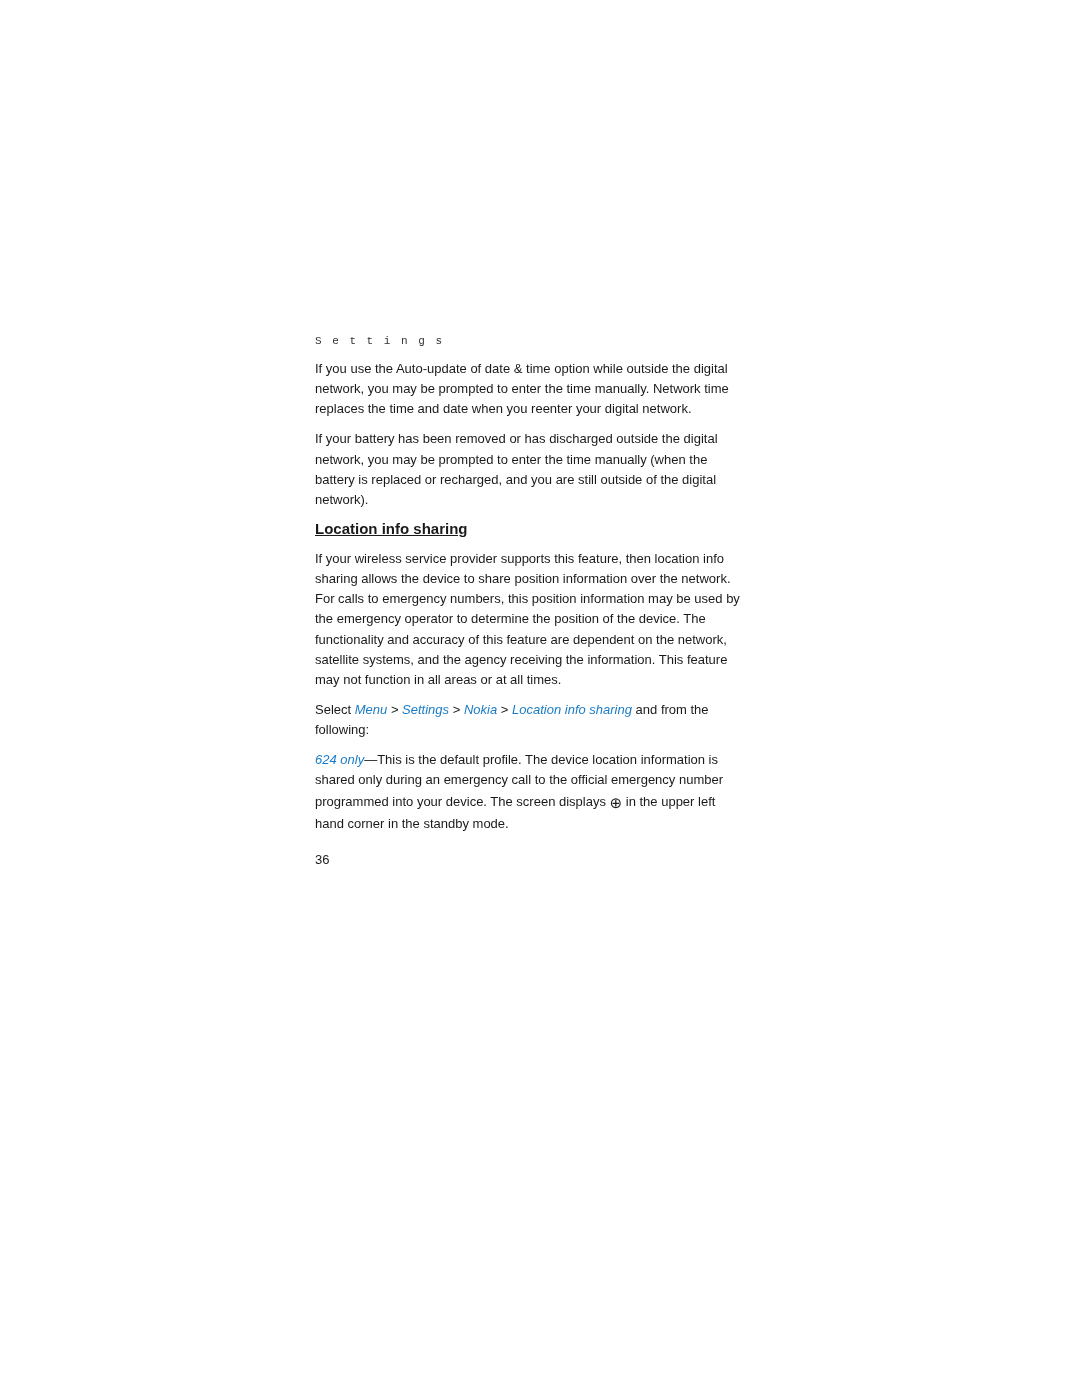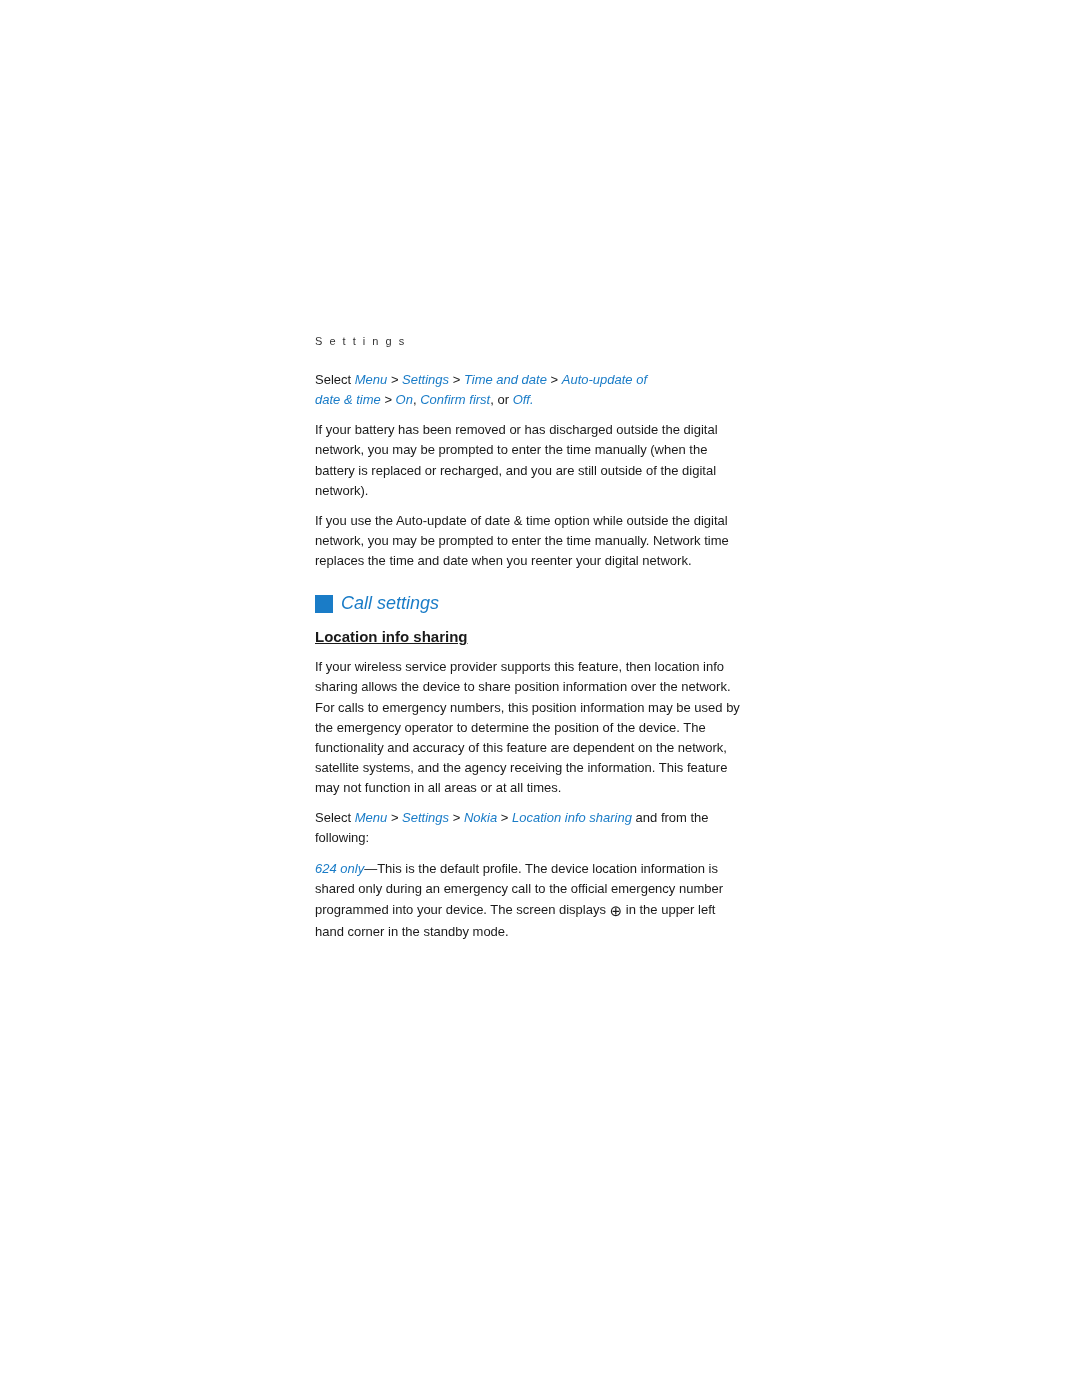--- a/index.html
+++ b/index.html
@@ -29,22 +29,22 @@
       position: absolute;
       left: 315px;
       top: 335px;
       width: 430px;
     }
 
     .section-label {
       font-size: 11px;
       letter-spacing: 2px;
       color: #333333;
-      margin-bottom: 23px;
-      font-family: Liberation Sans, sans-serif;
+      margin-bottom: 12px;
+      font-family: Liberation Mono, monospace;
     }
 
     .nav-link {
       color: #1a7cc7;
       font-style: italic;
       text-decoration: none;
     }
 
     .body-text {
       font-size: 13px;
@@ -96,43 +96,37 @@
     }
   </style>
 </head>
 <body>
 
 <div class="page">
   <div class="content-area">
 
     <div class="section-label">S e t t i n g s</div>
 
-    <p class="body-text">
-      Select <a class="nav-link" href="#">Menu</a> &gt; <a class="nav-link" href="#">Settings</a> &gt; <a class="nav-link" href="#">Time and date</a> &gt; <a class="nav-link" href="#"><em>Auto-update of<br>date &amp; time</em></a> &gt; <a class="nav-link" href="#"><em>On</em></a>, <a class="nav-link" href="#"><em>Confirm first</em></a>, or <a class="nav-link" href="#"><em>Off.</em></a>
-    </p>
+
+    <p class="body-text">If you use the Auto-update of date &amp; time option while outside the digital network, you may be prompted to enter the time manually. Network time replaces the time and date when you reenter your digital network.</p>
 
     <p class="body-text">If your battery has been removed or has discharged outside the digital network, you may be prompted to enter the time manually (when the battery is replaced or recharged, and you are still outside of the digital network).</p>
 
-    <p class="body-text">If you use the Auto-update of date &amp; time option while outside the digital network, you may be prompted to enter the time manually. Network time replaces the time and date when you reenter your digital network.</p>
-
-    <div class="call-settings-header">
-      <div class="blue-square"></div>
-      <span class="call-settings-title">Call settings</span>
-    </div>
 
     <div>
       <div class="subsection-title">Location info sharing</div>
 
 
       <p class="body-text">If your wireless service provider supports this feature, then location info sharing allows the device to share position information over the network. For calls to emergency numbers, this position information may be used by the emergency operator to determine the position of the device. The functionality and accuracy of this feature are dependent on the network, satellite systems, and the agency receiving the information. This feature may not function in all areas or at all times.</p>
 
       <p class="body-text">
         Select <a class="nav-link" href="#"><em>Menu</em></a> &gt; <a class="nav-link" href="#"><em>Settings</em></a> &gt; <a class="nav-link" href="#"><em>Nokia</em></a> &gt; <a class="nav-link" href="#"><em>Location info sharing</em></a> and from the following:
       </p>
 
       <p class="body-text">
         <a class="nav-link" href="#"><em>624 only</em></a><span>—This is the default profile. The device location information is shared only during an emergency call to the official emergency number programmed into your device. The screen displays </span><span class="crosshair-icon">⊕</span><span>  in the upper left hand corner in the standby mode.</span>
       </p>
     </div>
 
+    <div class="page-number">36</div>
 
   </div>
 </div>
 
 </body></html>

